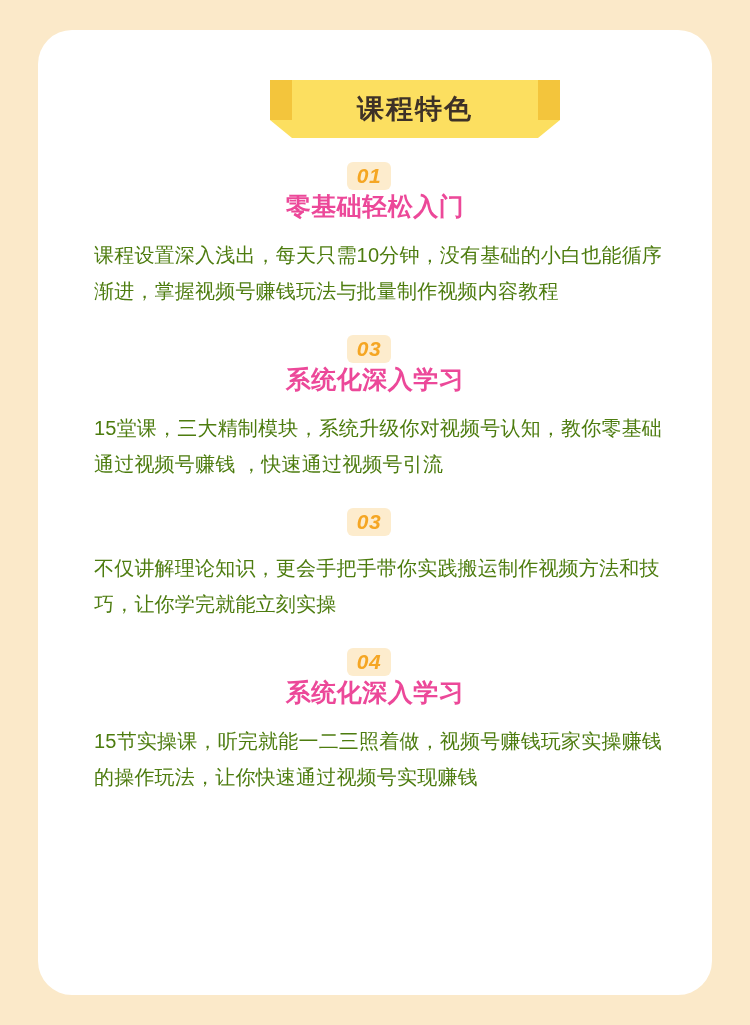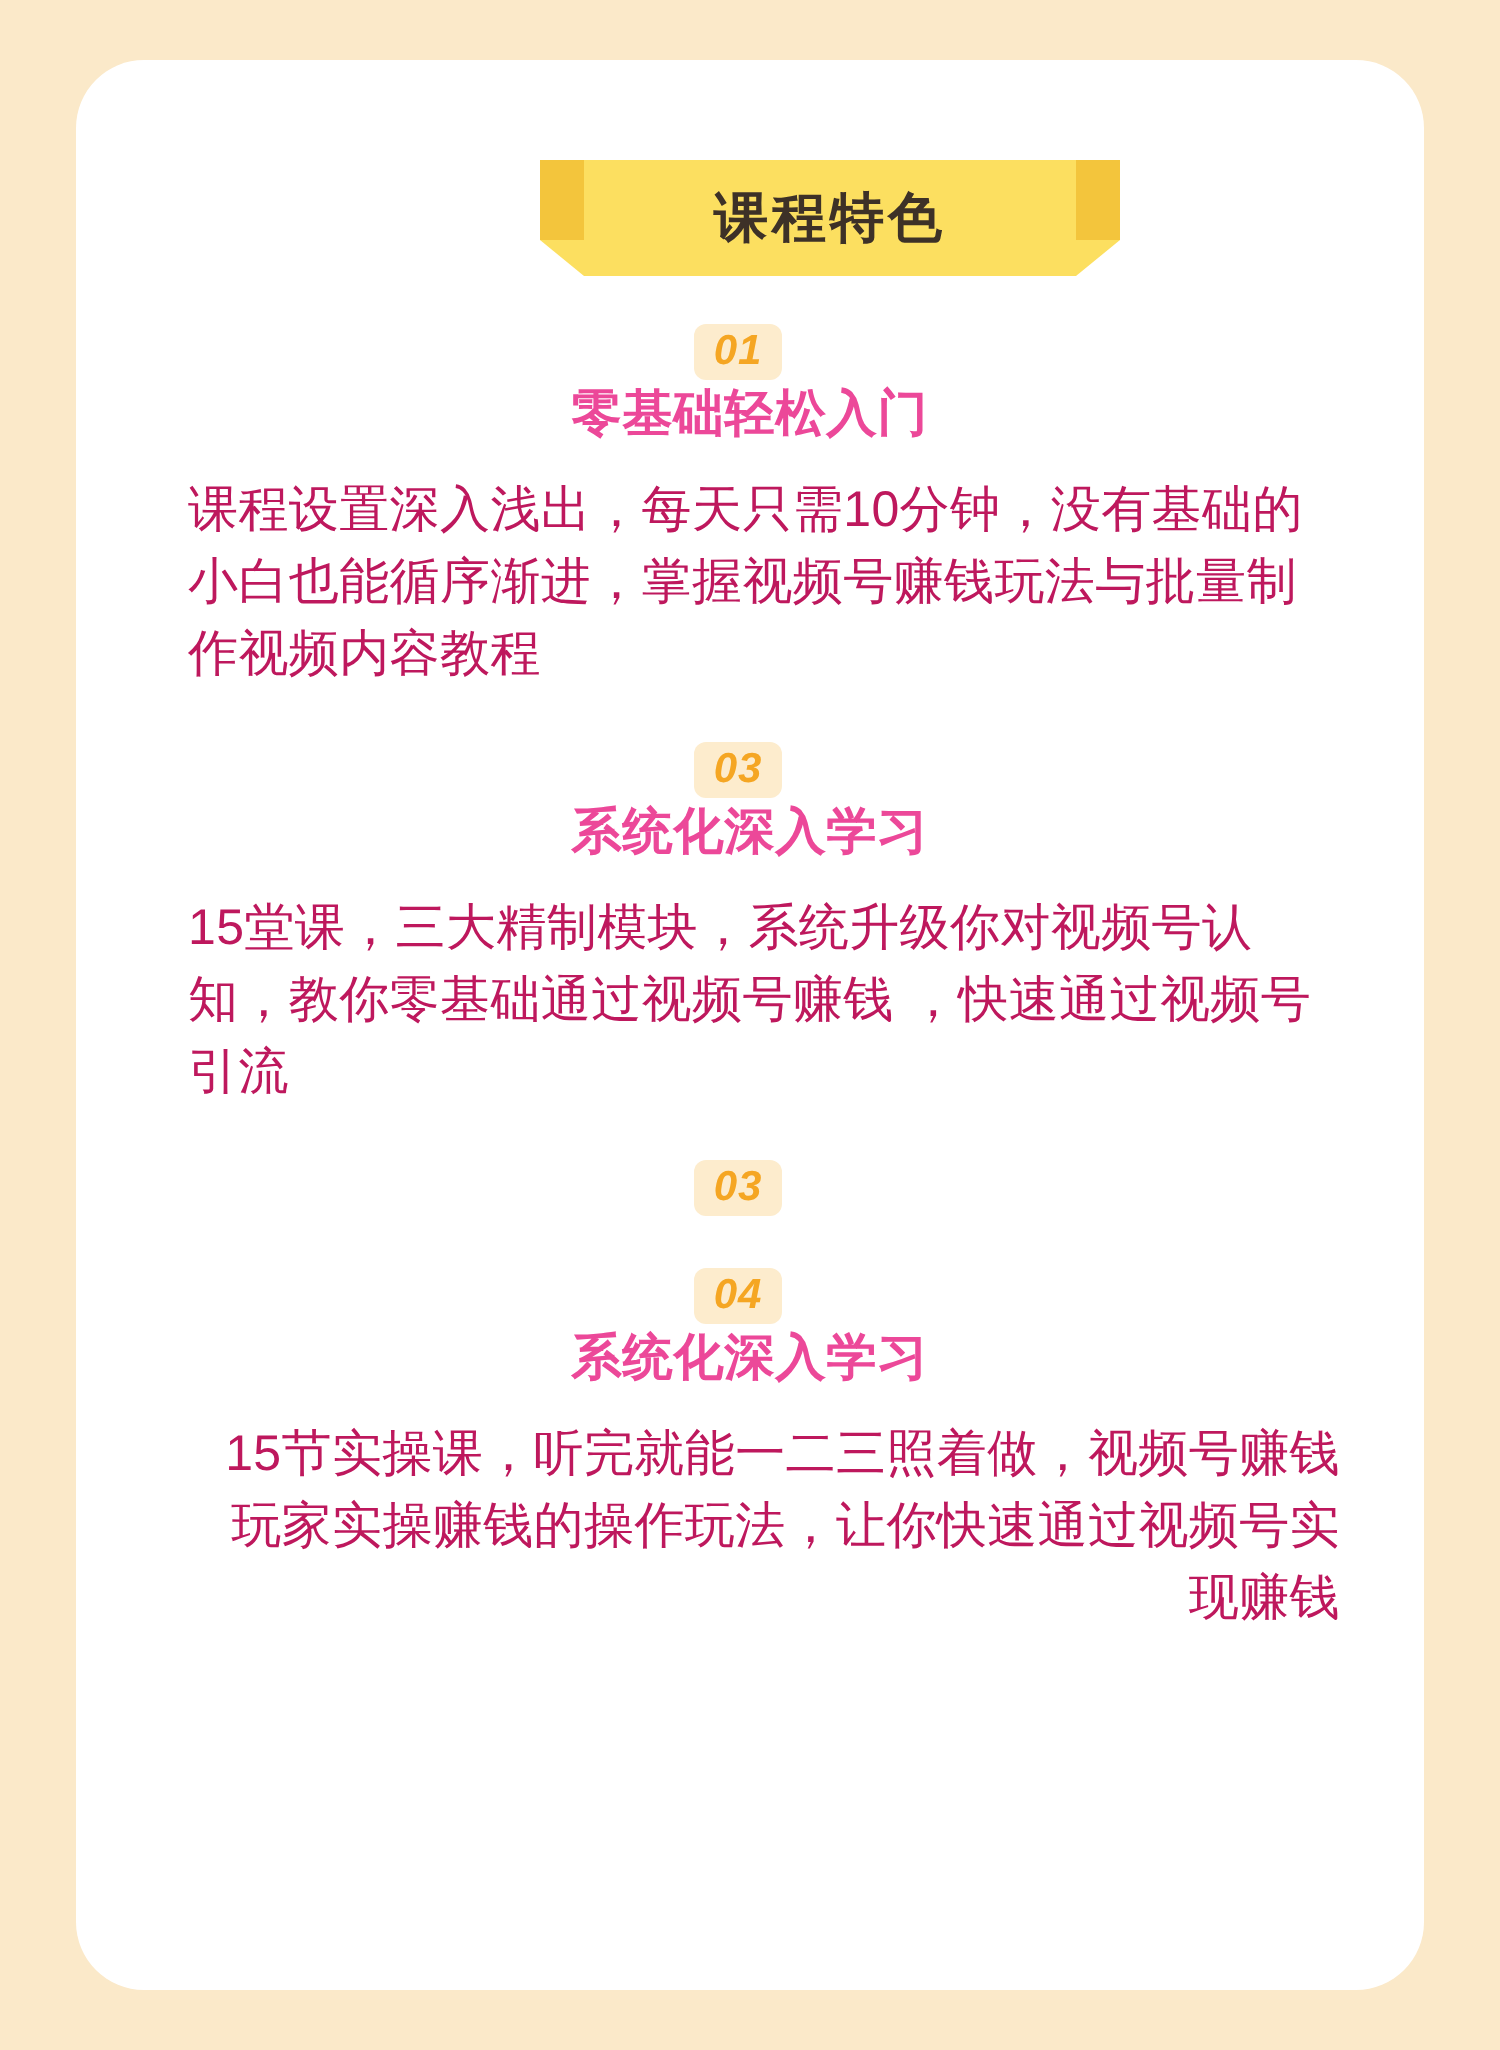--- a/index.html
+++ b/index.html
@@ -63,21 +63,20 @@
     width: 674px;
     padding: 0 42px;
     box-sizing: border-box;
   }
 
   .feature {
     margin-bottom: 26px;
   }
   .feature:last-child {
     margin-bottom: 0;
-    text-align: right;
   }
   .feature-head {
     display: flex;
     align-items: center;
     margin-bottom: 14px;
     flex-direction: column;
   }
   .num-badge {
     display: inline-block;
     background: #fdeccd;
@@ -91,23 +90,23 @@
     line-height: 1;
     letter-spacing: 0.5px;
   }
   .feature-title {
     font-size: 25px;
     font-weight: bold;
     color: #ec4899;
     letter-spacing: 0.5px;
   }
   .feature-body {
-    font-size: 25px;
+    font-size: 20px;
     line-height: 36px;
-    color: #be185d;
+    color: #4d7c0f;
     padding-left: 14px;
     letter-spacing: 0.2px;
   }
 </style>
 </head>
 <body>
 
 <div class="page">
   <div class="card">
 
@@ -135,20 +134,21 @@
           <span class="num-badge">03</span>
           <span class="feature-title">系统化深入学习</span>
         </div>
         <div class="feature-body">15堂课，三大精制模块，系统升级你对视频号认知，教你零基础通过视频号赚钱 ，快速通过视频号引流</div>
       </div>
 
       <div class="feature">
         <div class="feature-head">
           <span class="num-badge">03</span>
         </div>
+        <div class="feature-body">不仅讲解理论知识，更会手把手带你实践搬运制作视频方法和技巧，让你学完就能立刻实操</div>
       </div>
 
       <div class="feature">
         <div class="feature-head">
           <span class="num-badge">04</span>
           <span class="feature-title">系统化深入学习</span>
         </div>
         <div class="feature-body">15节实操课，听完就能一二三照着做，视频号赚钱玩家实操赚钱的操作玩法，让你快速通过视频号实现赚钱</div>
       </div>
 

